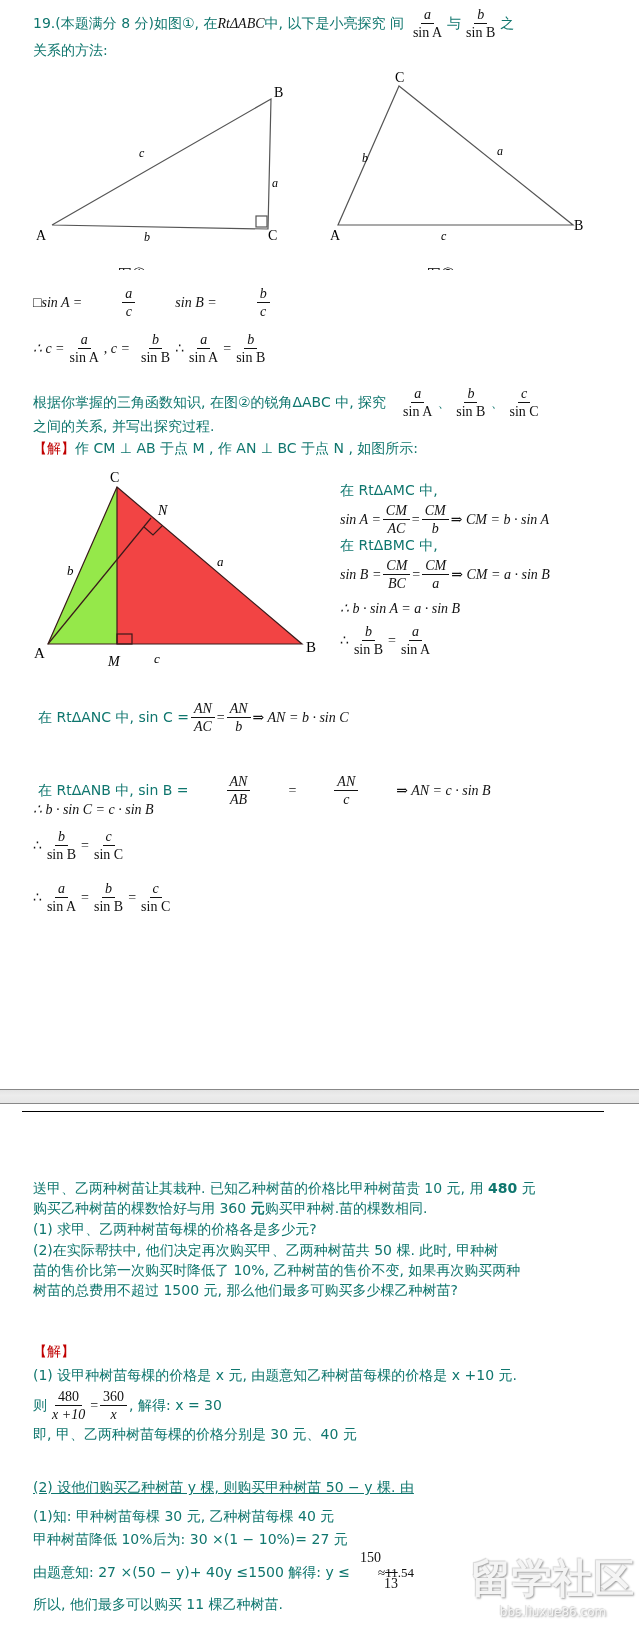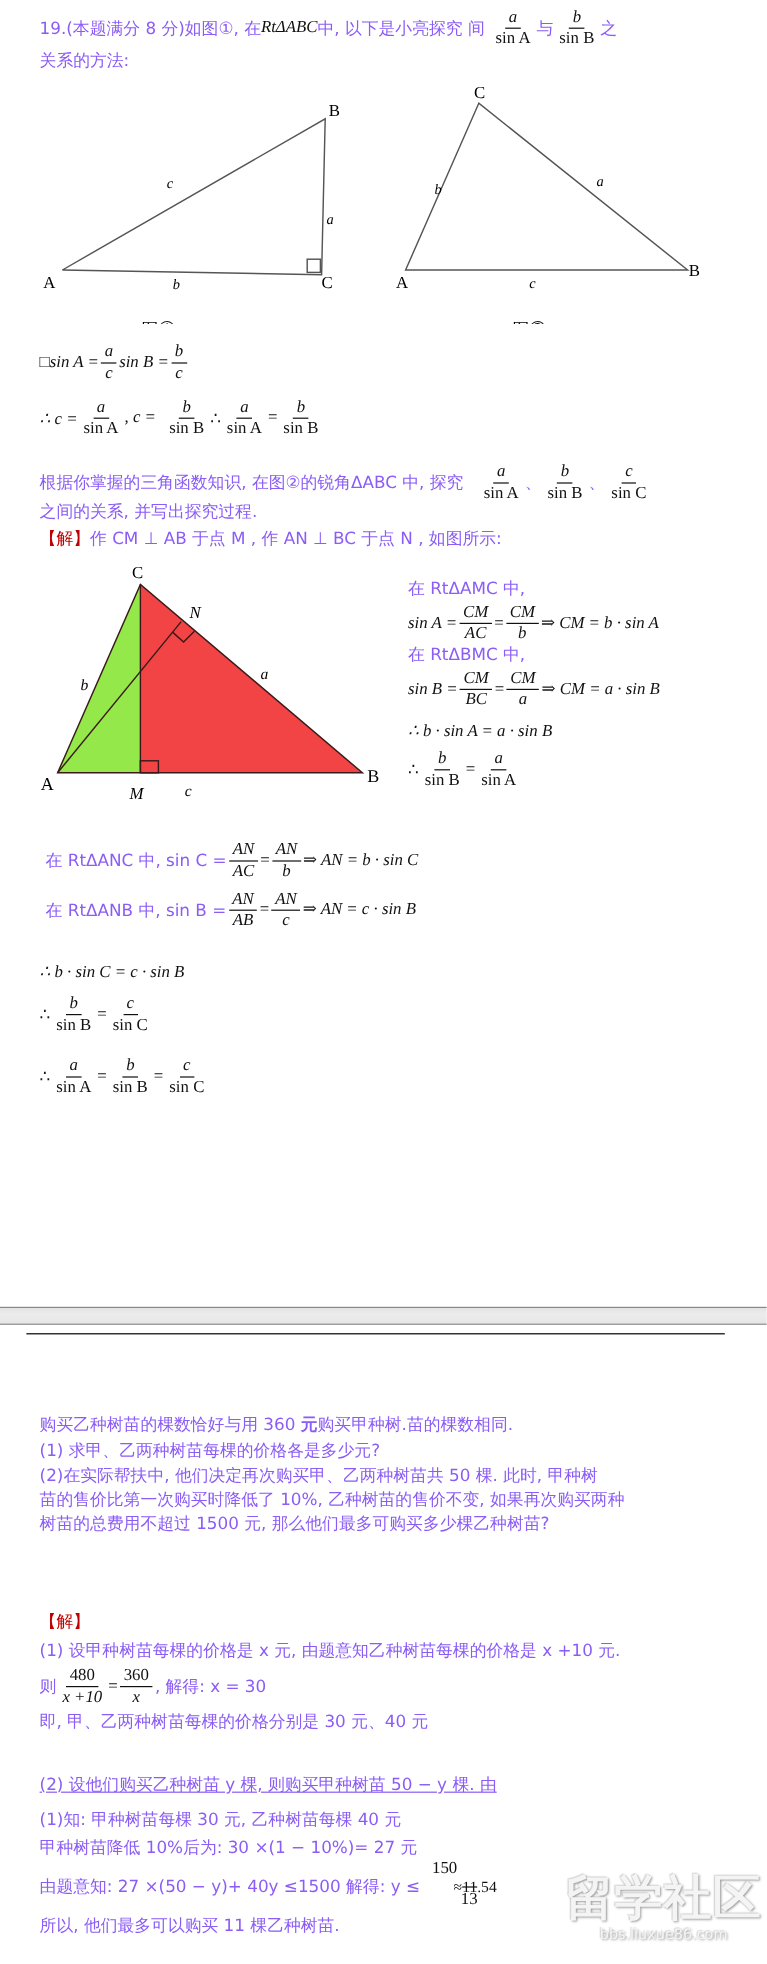--- a/index.html
+++ b/index.html
@@ -1,35 +1,35 @@
 <!DOCTYPE html>
 <html><head>
 <meta charset="utf-8">
 <style>
   html, body { margin: 0; padding: 0; background: #ffffff; }
   body { width: 639px; height: 1637px; position: relative; overflow: hidden;
          font-family: "DejaVu Serif", "Liberation Serif", serif; color: #111; }
   .abs { position: absolute; }
-  .cn { font-family: "DejaVu Sans", "Liberation Sans", sans-serif; font-size: 14px; color: #8b5cf6; white-space: nowrap; }
+  .cn { font-family: "DejaVu Sans", "Liberation Sans", sans-serif; font-size: 14px; color: #0f766e; white-space: nowrap; }
   .m { font-family: "Liberation Serif", "DejaVu Serif", serif; font-size: 14px; white-space: nowrap; }
   .it { font-style: italic; }
   .red { color: #c00000; }
   .frac { display: inline-flex; flex-direction: column; align-items: center; vertical-align: middle;
           font-family: "Liberation Serif", "DejaVu Serif", serif; font-size: 14px; line-height: 17px; margin: 0 2px; }
   .frac .n { border-bottom: 1px solid #111; padding: 0 3px; text-align: center; }
   .frac .d { padding: 0 3px; text-align: center; font-family: Liberation Serif, serif; }
   .row { display: flex; align-items: center; }
   svg text { font-family: "Liberation Serif", "DejaVu Serif", serif; }
   .page-sep { position: absolute; left: 0; width: 639px; top: 1089px; height: 13px;
               background: linear-gradient(#e3e3e3, #ececec 40%, #e6e6e6);
               border-top: 1px solid #888; border-bottom: 1px solid #888; }
   .hdr-line { position: absolute; left: 22px; width: 582px; top: 1111px; height: 1px; background: #000; }
   .watermark { position: absolute; left: 468px; top: 1560px; width: 170px; text-align: center; color: #f4f4f4;
                text-shadow: 1px 1px 2px #9a9a9a, -1px -1px 1px #d8d8d8; }
-  .wm-big { font-family: Liberation Sans, sans-serif; font-size: 40px; font-weight: bold; letter-spacing: 1px; line-height: 44px; text-align: center; }
+  .wm-big { font-family: Liberation Mono, monospace; font-size: 40px; font-weight: bold; letter-spacing: 1px; line-height: 44px; text-align: center; }
   .wm-url { font-family: "DejaVu Sans", sans-serif; font-size: 12px; line-height: 16px; }
 </style>
 </head>
 <body>
 
 <div class="abs row" style="left:33px; top:6px;">
   <span class="cn">19.(本题满分 8 分)如图①, 在 </span>
   <span class="m it">RtΔABC</span>
   <span class="cn"> 中, 以下是小亮探究 间 </span>
   <span class="frac" style="margin-left:6px">
@@ -63,21 +63,21 @@
   </g>
   <text x="330" y="180" font-size="14">A</text>
   <text x="574" y="170" font-size="14">B</text>
   <text x="395" y="22" font-size="14">C</text>
   <text x="362" y="102" font-size="12" font-style="italic">b</text>
   <text x="497" y="95" font-size="12" font-style="italic">a</text>
   <text x="441" y="180" font-size="12" font-style="italic">c</text>
   <text x="427" y="219" font-size="14">图②</text>
 </svg>
 
-<div class="abs row m" style="left:33px; top:285px;">
+<div class="abs row m" style="left:33px; top:285px;gap:38px;">
   <span class="it">□sin A =</span>
   <span class="frac">
       <span class="n it">a</span>
       <span class="d it">c</span>
     </span>
   <span class="it">sin B =</span>
   <span class="frac">
       <span class="n it">b</span>
       <span class="d it">c</span>
     </span>
@@ -198,21 +198,21 @@
       <span class="n it">AN</span>
       <span class="d it">AC</span>
     </span>
   <span>=</span>
   <span class="frac">
       <span class="n it">AN</span>
       <span class="d it">b</span>
     </span>
   <span class="it">⇒ AN = b · sin C</span>
 </div>
-<div class="abs row m" style="left:38px; top:741px;">
+<div class="abs row m" style="left:38px; top:773px;gap:36px;">
   <span class="cn">在 RtΔANB 中, sin B =</span>
   <span class="frac">
       <span class="n it">AN</span>
       <span class="d it">AB</span>
     </span>
   <span>=</span>
   <span class="frac">
       <span class="n it">AN</span>
       <span class="d it">c</span>
     </span>
@@ -247,20 +247,21 @@
   <span class="frac">
       <span class="n it">c</span>
       <span class="d">sin C</span>
     </span>
 </div>
 
 <div class="page-sep"></div>
 <div class="hdr-line"></div>
 
 <div class="abs" style="left:33px; top:1178px; line-height:20px;">
+  <div class="cn"><span>送甲、乙两种树苗让其栽种. 已知乙种树苗的价格比甲种树苗贵 10 元, 用 </span><b>480</b><span> 元</span></div>
   <div class="cn"><span>购买乙种树苗的棵数恰好与用 360 </span><b>元</b><span>购买甲种树.苗的棵数相同.</span></div>
   <div class="cn" style="margin-top:1px">(1) 求甲、乙两种树苗每棵的价格各是多少元?</div>
   <div class="cn" style="margin-top:1px">(2)在实际帮扶中, 他们决定再次购买甲、乙两种树苗共  50 棵. 此时, 甲种树</div>
   <div class="cn">苗的售价比第一次购买时降低了 10%, 乙种树苗的售价不变, 如果再次购买两种</div>
   <div class="cn">树苗的总费用不超过 1500 元, 那么他们最多可购买多少棵乙种树苗?</div>
 </div>
 
 <div class="abs cn red" style="left:33px; top:1343px;">【解】</div>
 <div class="abs cn" style="left:33px; top:1367px;">(1) 设甲种树苗每棵的价格是 x 元, 由题意知乙种树苗每棵的价格是 x +10 元.</div>
 <div class="abs row" style="left:33px; top:1388px;">

